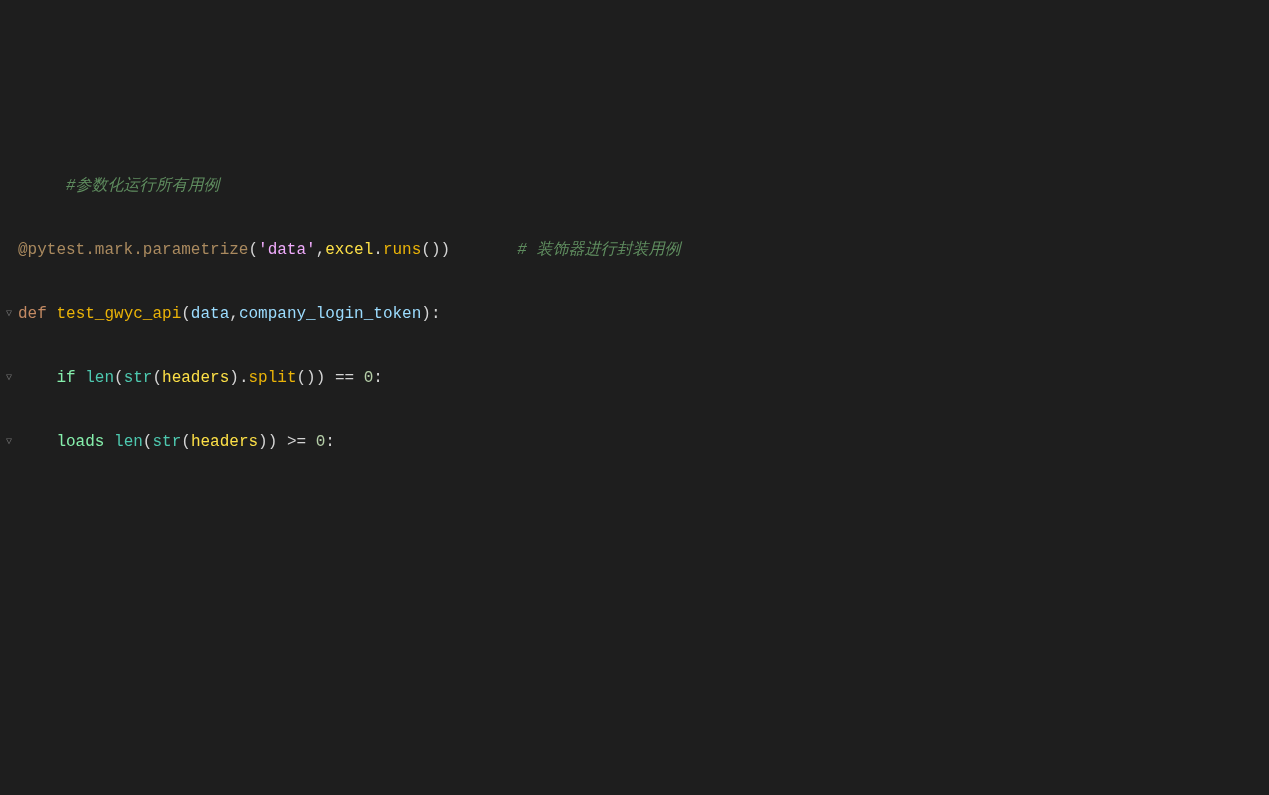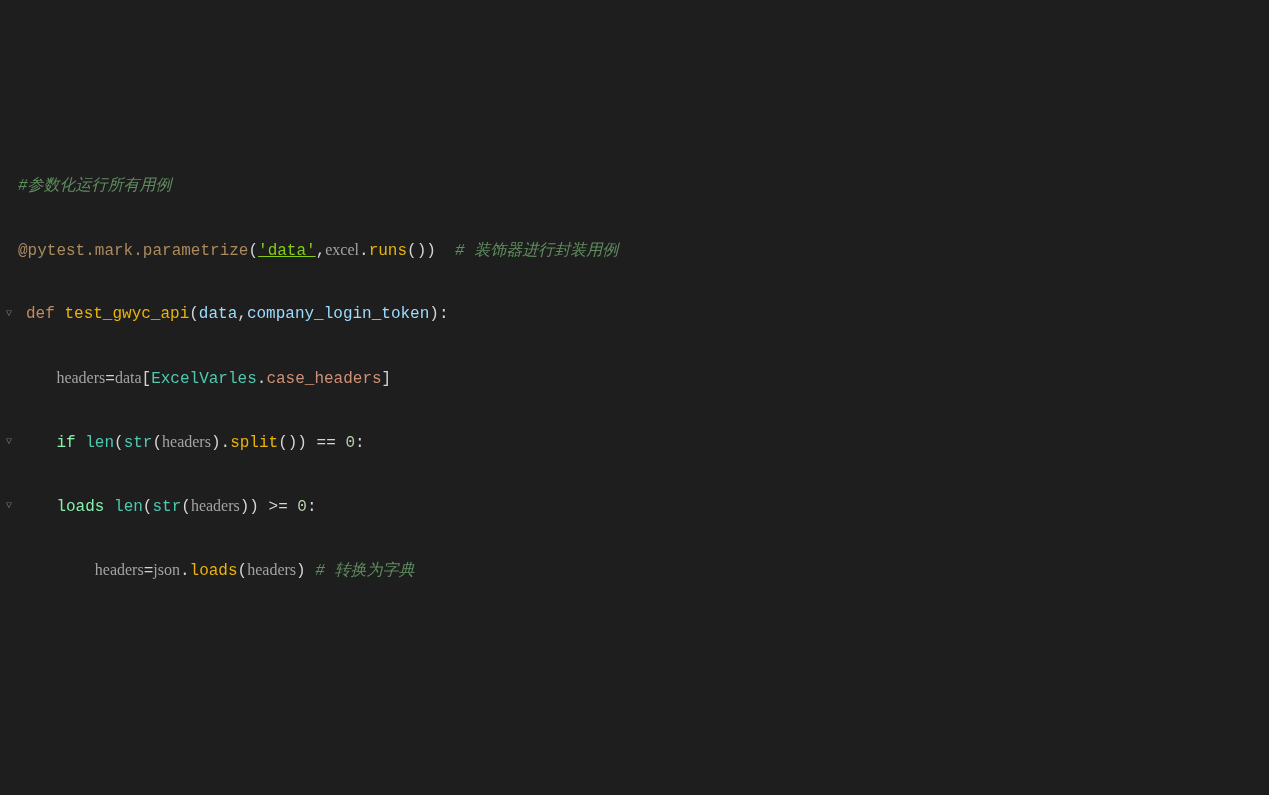--- a/index.html
+++ b/index.html
@@ -22,45 +22,43 @@
       padding-left: 18px;
     }
     .line {
       display: block;
       height: 32px;
       line-height: 32px;
     }
     .comment {
       color: #5f8d5f;
       font-style: italic;
+      margin-left: 48px;
     }
     .decorator {
       color: #aa8a5f;
       text-align: right;
     }
     .keyword {
       color: #86efac;
     }
     .keyword-def {
       color: #c38a63;
-      margin-left: 8px;
     }
     .func-name {
       color: #eab308;
     }
     .param {
       color: #9cdcfe;
     }
     .variable {
-      color: #a3a3a3;
-      font-family: Liberation Serif, serif;
+      color: #fde047;
     }
     .string {
-      color: #84cc16;
-      text-decoration: underline;
+      color: #f0abfc;
     }
     .number {
       color: #b5cea8;
     }
     .punct {
       color: #d4d4d4;
     }
     .operator {
       color: #d4d4d4;
     }
@@ -83,24 +81,22 @@
   </style>
 </head>
 <body>
 
 
 
 <div class="code-container">
 <span class="line"><span class="comment">#参数化运行所有用例</span></span>
 <span class="line"><span class="decorator">@pytest.mark.parametrize</span><span class="punct">(</span><span class="string">'data'</span><span class="punct">,</span><span class="variable">excel</span><span class="punct">.</span><span class="func-name">runs</span><span class="punct">())</span>  <span class="comment"># 装饰器进行封装用例</span></span>
 <span class="line"><span class="fold-triangle">▽</span><span class="keyword-def">def</span> <span class="func-name">test_gwyc_api</span><span class="punct">(</span><span class="param">data</span><span class="punct">,</span><span class="param">company_login_token</span><span class="punct">)</span><span class="punct">:</span></span>
-<span class="line">    <span class="variable">headers</span><span class="operator">=</span><span class="variable">data</span><span class="punct">[</span><span class="builtin">ExcelVarles</span><span class="punct">.</span><span class="attr">case_headers</span><span class="punct">]</span></span>
 <span class="line"><span class="fold-triangle">▽</span>    <span class="keyword">if</span> <span class="builtin">len</span><span class="punct">(</span><span class="builtin">str</span><span class="punct">(</span><span class="variable">headers</span><span class="punct">).</span><span class="func-name">split</span><span class="punct">())</span> <span class="operator">==</span> <span class="number">0</span><span class="punct">:</span></span>
 <span class="line"><span class="fold-triangle">▽</span>    <span class="keyword">loads</span> <span class="builtin">len</span><span class="punct">(</span><span class="builtin">str</span><span class="punct">(</span><span class="variable">headers</span><span class="punct">))</span> <span class="operator">&gt;=</span> <span class="number">0</span><span class="punct">:</span></span>
-<span class="line">        <span class="variable">headers</span><span class="operator">=</span><span class="variable">json</span><span class="punct">.</span><span class="func-name">loads</span><span class="punct">(</span><span class="variable">headers</span><span class="punct">)</span> <span class="comment"># 转换为字典</span></span>
 
 
 
 
 
 
 
 
 
 

